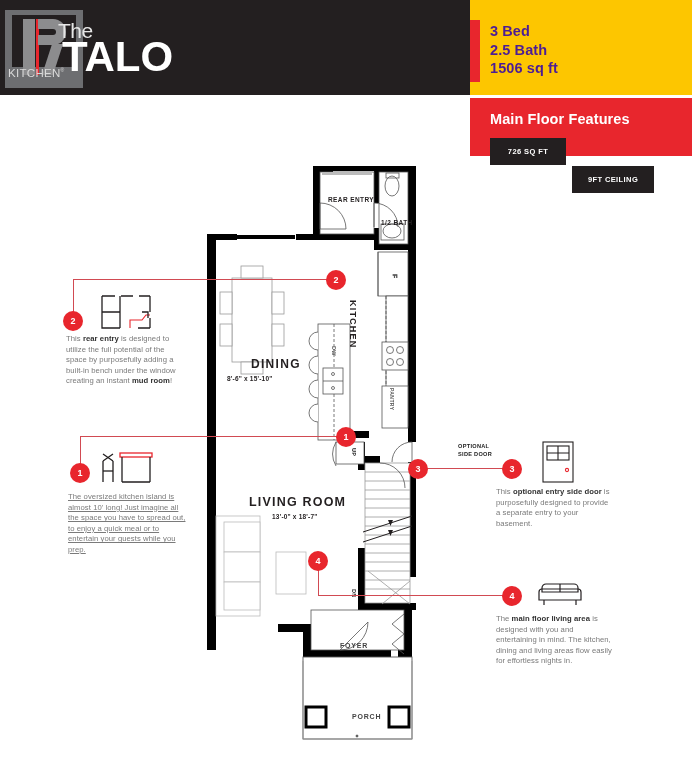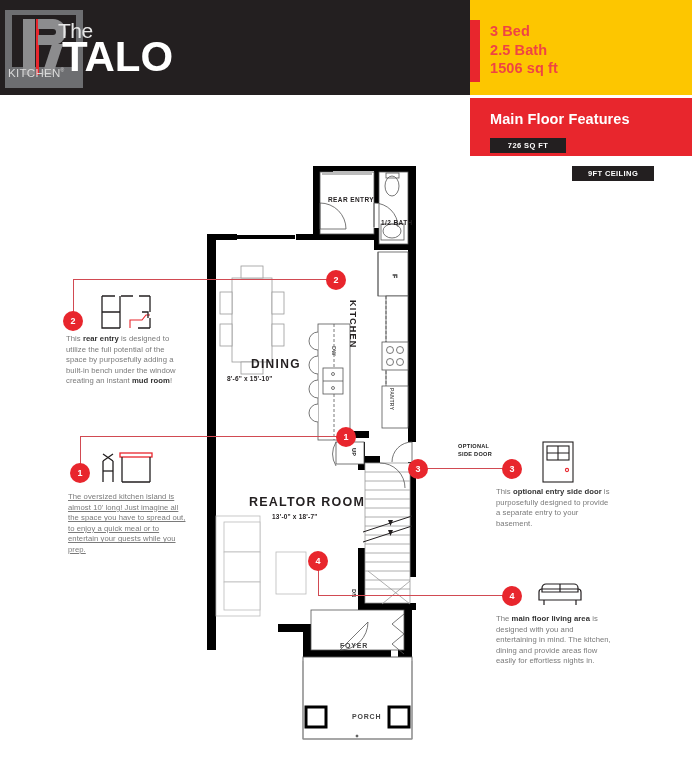--- a/index.html
+++ b/index.html
@@ -20,21 +20,21 @@
   .header-yellow {
     position: absolute; left: 470px; top: 0; width: 222px; height: 95px;
     background: #fdc600;
   }
   .yellow-redbar {
     position: absolute; left: 470px; top: 20px; width: 10px; height: 62px;
     background: #e8262d;
   }
   .specs {
     position: absolute; left: 490px; top: 22px;
-    color: #ef4444; font-size: 14.5px; font-weight: bold; line-height: 18.5px;
+    color: #4c1d95; font-size: 14.5px; font-weight: bold; line-height: 18.5px;
     letter-spacing: 0.1px;
   }
 
   
   .logo-realtor {
     position: absolute; left: 5px; top: 10px; width: 78px; height: 78px;
     background: #6d6e71;
   }
   .logo-realtor .inner {
     position: absolute; left: 7px; top: 5px; width: 64px; height: 52px;
@@ -81,21 +81,21 @@
   
   .features-bar {
     position: absolute; left: 470px; top: 98px; width: 222px; height: 58px;
     background: #e8262d;
   }
   .features-title {
     position: absolute; left: 490px; top: 111px;
     color: #ffffff; font-size: 14.5px; font-weight: bold; letter-spacing: 0.1px;
   }
   .badge {
-    position: absolute; top: 138px; height: 15px;
+    position: absolute; top: 138px; height: 27px;
     background: #231f20; color: #ffffff;
     font-size: 7.5px; font-weight: bold; letter-spacing: 0.4px;
     display: flex; align-items: center; justify-content: center;
   }
   .badge-a { left: 490px; width: 76px; }
   .badge-b { left: 572px; width: 82px; margin-top: 28px; }
 
   
   .plan { position: absolute; left: 0; top: 156px; width: 692px; height: 612px; }
   .plan svg { display: block; }
@@ -351,21 +351,21 @@
 
   </g>
 </svg>
 </div>
 
 <div class="plan-label" style="left:328px; top:196px;">REAR ENTRY</div>
 <div class="plan-label" style="left:381px; top:219px;">1/2 BATH</div>
 <div class="plan-label" style="left:357px; top:300px; transform:rotate(90deg); transform-origin: left top; font-size:9px; letter-spacing:1.2px;">KITCHEN</div>
 <div class="plan-label" style="left:223px; top:360px; font-size:12px; letter-spacing:1.3px;margin-left:28px;">DINING</div>
 <div class="plan-label" style="left:227px; top:375px; font-size:6.5px; font-weight:bold; letter-spacing:0.2px;">8'-6" x 15'-10"</div>
-<div class="plan-label" style="left:249px; top:498px; font-size:12.5px; letter-spacing:1.2px;">REALTOR ROOM</div>
+<div class="plan-label" style="left:249px; top:498px; font-size:12.5px; letter-spacing:1.2px;">LIVING ROOM</div>
 <div class="plan-label" style="left:272px; top:513px; font-size:6.5px; letter-spacing:0.2px;">13'-0" x 18'-7"</div>
 <div class="plan-label" style="left:340px; top:642px; font-size:7px; letter-spacing:0.8px; color:#444;">FOYER</div>
 <div class="plan-label" style="left:352px; top:713px; font-size:7px; letter-spacing:0.8px; color:#444;">PORCH</div>
 <div class="plan-label" style="left:338px; top:346px; font-size:5.5px; transform:rotate(90deg); transform-origin:left top; color:#555;">DW</div>
 <div class="plan-label" style="left:396px; top:388px; font-size:5px; transform:rotate(90deg); transform-origin:left top; color:#555;">PANTRY</div>
 <div class="plan-label" style="left:358px; top:448px; font-size:5.5px; transform:rotate(90deg); transform-origin:left top; color:#222;">UP</div>
 <div class="plan-label" style="left:358px; top:589px; font-size:5.5px; transform:rotate(90deg); transform-origin:left top; color:#222;">DN</div>
 <div class="plan-label" style="left:458px; top:442px; font-size:5.6px; letter-spacing:0.3px; color:#222;">OPTIONAL</div>
 <div class="plan-label" style="left:458px; top:450px; font-size:5.6px; letter-spacing:0.3px; color:#222;">SIDE DOOR</div>
 
@@ -424,14 +424,14 @@
 <div class="co-num" style="left:502px; top:586px;">4</div>
 <div class="co-icon" style="left:536px; top:578px;">
   <svg width="48" height="30" viewBox="0 0 48 30" fill="none" stroke="#231f20" stroke-width="1.2">
     <path d="M6 10 a4 4 0 0 1 4 -4 h28 a4 4 0 0 1 4 4 v4 h-36 z"></path>
     <path d="M24 6 v8"></path>
     <path d="M3 14 a3 3 0 0 1 3 -3 h36 a3 3 0 0 1 3 3 v8 h-42 z"></path>
     <path d="M8 22 v5 M40 22 v5"></path>
   </svg>
 </div>
 <div class="co-text" style="left:496px; top:614px;">
-  <span>The </span><b>main floor living area</b><span> is designed with you and entertaining in mind. The kitchen, dining and provide areas flow easily for effortless nights in.</span>
+  <span>The </span><b>main floor living area</b><span> is designed with you and entertaining in mind. The kitchen, dining and living areas flow easily for effortless nights in.</span>
 </div>
 
 </body></html>

